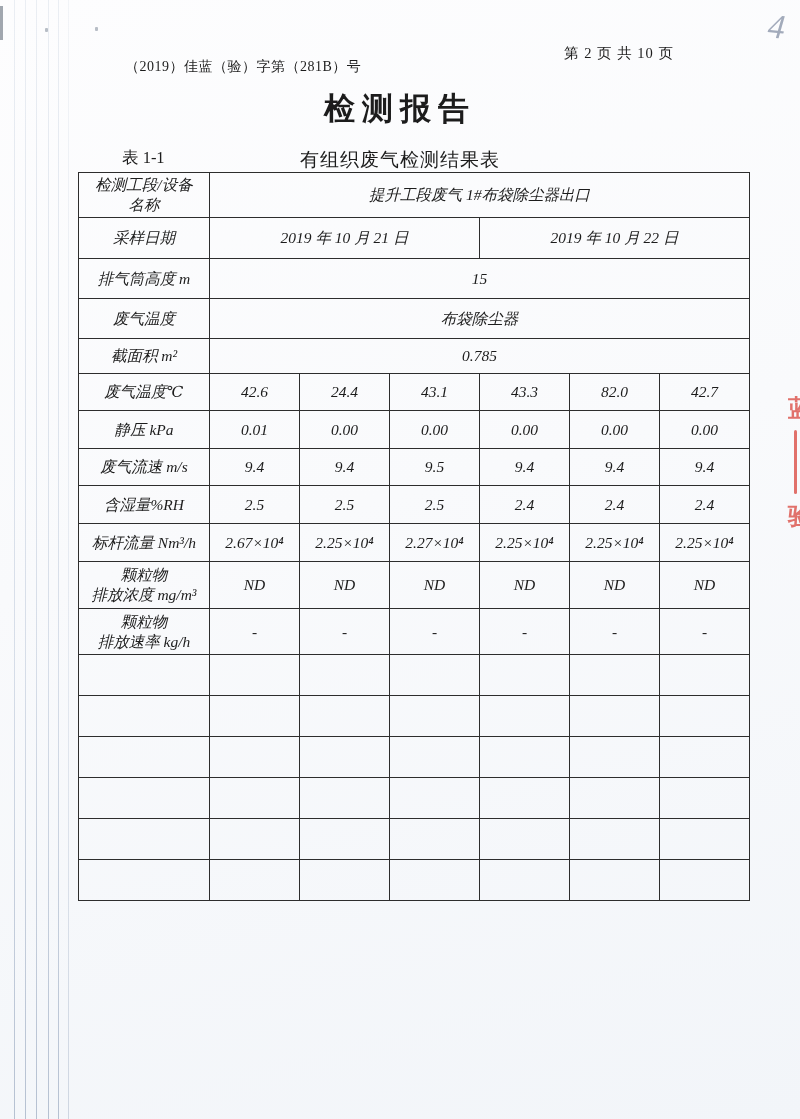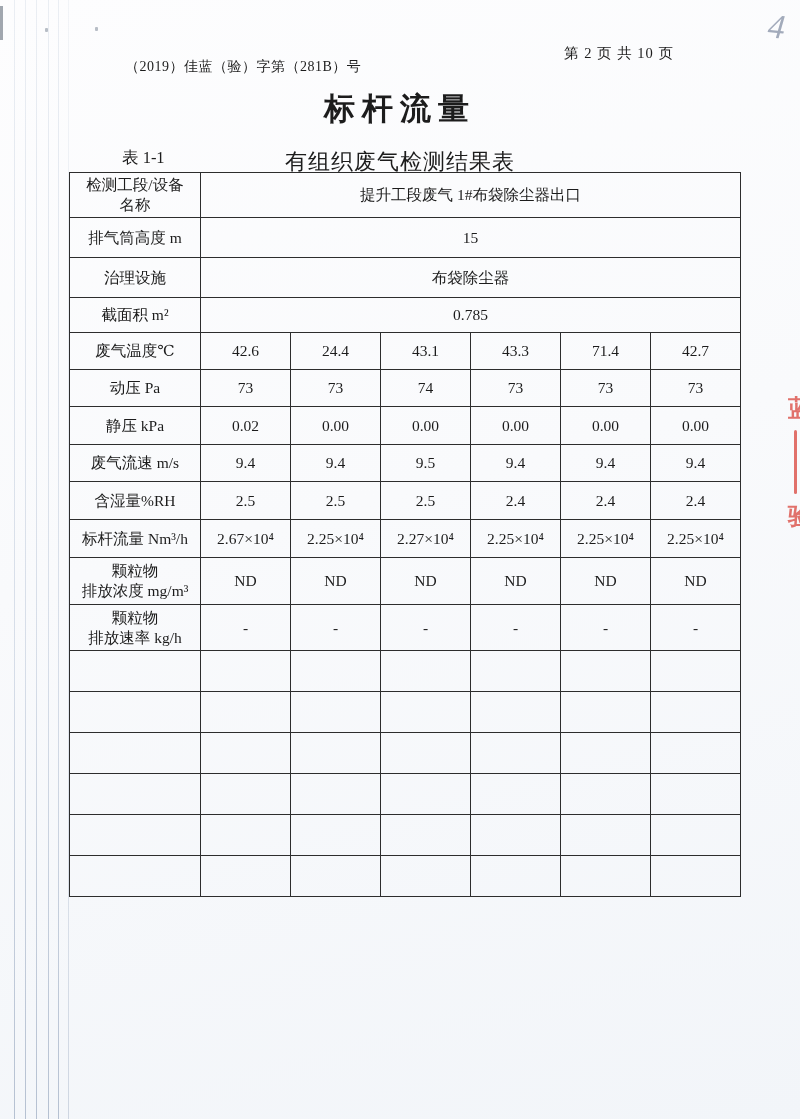--- a/index.html
+++ b/index.html
@@ -19,26 +19,27 @@
   .speck{position:absolute;width:3px;height:4px;background:#9aa3ae;opacity:.7;border-radius:1px;}
 
   .header-doc{position:absolute;top:44px;left:125px;font-size:14px;letter-spacing:.5px;margin-top:14px;}
   .header-page{position:absolute;top:44px;left:564px;font-size:14.5px;letter-spacing:1px;}
   .handwritten{position:absolute;top:8px;left:768px;font-size:34px;color:#8d97ab;
     font-style:italic;transform:rotate(6deg);opacity:.8;}
 
   .title{position:absolute;top:88px;left:0;width:100%;margin:0;text-align:center;
     font-size:31px;font-weight:bold;letter-spacing:7px;}
   .caption-label{position:absolute;top:147px;left:122px;font-size:16.5px;}
-  .caption-title{position:absolute;top:147px;left:0;width:100%;text-align:center;font-size:22px;letter-spacing:1px;}
+  .caption-title{position:absolute;top:147px;left:0;width:100%;text-align:center;font-size:19px;letter-spacing:1px;}
 
   table.results{
-    position:absolute;top:172px;left:69px;width:672px;
+    position:absolute;top:172px;left:78px;width:672px;
     border-collapse:collapse;table-layout:fixed;
     font-size:15.5px;
+    font-style:italic;
   }
   table.results td{
     border:1.6px solid #2d2d2d;
     text-align:center;vertical-align:middle;
     padding:2px 4px;line-height:1.3;
     overflow:hidden;
   }
   td.lbl{white-space:pre-line;}
   td.remark-text{text-align:left;padding:3px 12px;line-height:1.5;font-size:15px;}
 
@@ -60,74 +61,70 @@
   <div class="edge-line" style="left:58px"></div>
   <div class="edge-line" style="left:68px;opacity:.6"></div>
   <div class="corner-sliver"></div>
   <div class="speck" style="left:45px;top:28px"></div>
   <div class="speck" style="left:95px;top:27px"></div>
 
   <span class="header-doc">（2019）佳蓝（验）字第（281B）号</span>
   <span class="header-page">第 2 页 共 10 页</span>
   <span class="handwritten">4</span>
 
-  <h1 class="title">标杆流量</h1>
+  <h1 class="title">检测报告</h1>
   <span class="caption-label">表 1-1</span>
   <span class="caption-title">有组织废气检测结果表</span>
 
   <table class="results">
     <colgroup>
       <col style="width:131px">
       <col style="width:90px">
         <col style="width:90px">
         <col style="width:90px">
       <col style="width:90px">
         <col style="width:90px">
         <col style="width:90px">
     </colgroup>
     <tbody>
       <tr style="height:45px">
         <td class="lbl">检测工段/设备
 名称</td>
         <td colspan="6">提升工段废气 1#布袋除尘器出口</td>
       </tr>
+      <tr style="height:41px">
+        <td class="lbl">采样日期</td>
+        <td colspan="3">2019 年 10 月 21 日</td>
+        <td colspan="3">2019 年 10 月 22 日</td>
+      </tr>
       <tr style="height:40px">
         <td class="lbl">排气筒高度 m</td>
         <td colspan="6">15</td>
       </tr>
       <tr style="height:40px">
-        <td class="lbl">治理设施</td>
+        <td class="lbl">废气温度</td>
         <td colspan="6">布袋除尘器</td>
       </tr>
       <tr style="height:35px">
         <td class="lbl">截面积 m²</td>
         <td colspan="6">0.785</td>
       </tr>
 
       <tr style="height:37px">
         <td class="lbl">废气温度℃</td>
         <td>42.6</td>
         <td>24.4</td>
         <td>43.1</td>
         <td>43.3</td>
-        <td>71.4</td>
+        <td>82.0</td>
         <td>42.7</td>
-      </tr>
-      <tr style="height:37px">
-        <td class="lbl">动压 Pa</td>
-        <td>73</td>
-        <td>73</td>
-        <td>74</td>
-        <td>73</td>
-        <td>73</td>
-        <td>73</td>
       </tr>
       <tr style="height:38px">
         <td class="lbl">静压 kPa</td>
-        <td>0.02</td>
+        <td>0.01</td>
         <td>0.00</td>
         <td>0.00</td>
         <td>0.00</td>
         <td>0.00</td>
         <td>0.00</td>
       </tr>
       <tr style="height:37px">
         <td class="lbl">废气流速 m/s</td>
         <td>9.4</td>
         <td>9.4</td>

